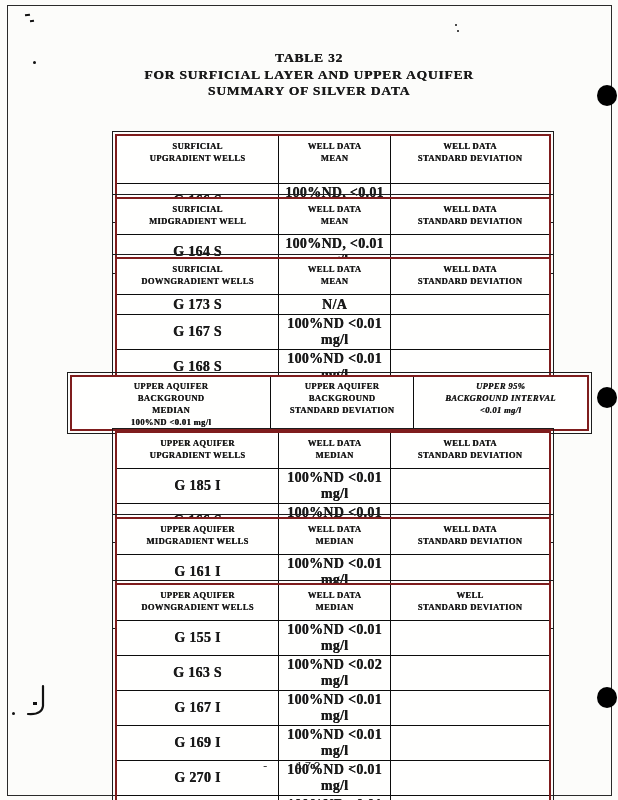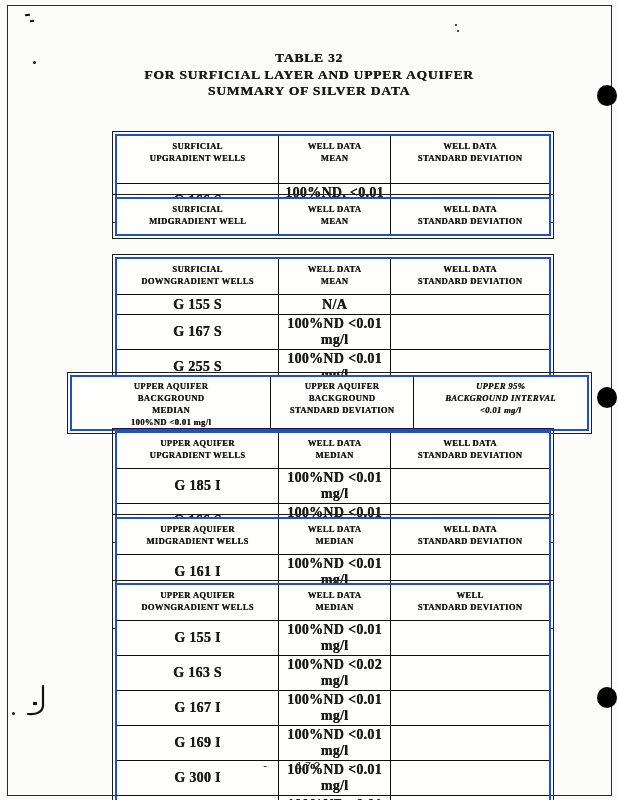--- a/index.html
+++ b/index.html
@@ -16,21 +16,21 @@
   .title-block{
     position:absolute;left:0;top:50px;width:618px;text-align:center;
     font-weight:bold;letter-spacing:.8px;
   }
   .title-line{display:block;font-size:13.5px;line-height:16.5px;
     text-shadow:.4px 0 0 currentColor;}
   
   .tbl-wrap{position:absolute;}
   table.tbl{
     border-collapse:collapse;table-layout:fixed;width:100%;
-    border:2px solid #1d4ed8;outline:1px solid #1d1d1d;outline-offset:2px;
+    border:2px solid #7f1d1d;outline:1px solid #1d1d1d;outline-offset:2px;
     background:#fffffe;margin-bottom:9px;
   }
   .tbl th,.tbl td{
     border:1.5px solid #0c0c0c;padding:1px 3px;text-align:center;
     font-weight:bold;overflow:hidden;
   }
   .tbl th{font-size:8.6px;line-height:1.4;letter-spacing:.35px;vertical-align:top;padding-top:4px;}
   .tbl td{font-size:14px;letter-spacing:.3px;height:17px;
     text-shadow:.3px 0 0 currentColor;}
   .tbl th .ln{display:block;text-shadow:.3px 0 0 currentColor;}
@@ -123,20 +123,25 @@
         </th>
         <th class="c2">
           <span class="ln">WELL DATA</span>
           <span class="ln">MEAN</span>
         </th>
         <th class="c3">
           <span class="ln">WELL DATA</span>
           <span class="ln">STANDARD DEVIATION</span>
         </th>
       </tr>
+      <tr class="row-tall">
+        <td class="c1">G 164 S</td>
+        <td class="c2">100%ND, &lt;0.01 mg/l</td>
+        <td class="c3"></td>
+      </tr>
     </tbody>
       </table>
   </div>
 
   <div class="tbl-wrap" style="left:115px;top:257px;width:412px;">
     <table class="tbl">
       <tbody>
           <tr class="hdr-std">
         <th class="c1">
           <span class="ln">SURFICIAL</span>
@@ -145,31 +150,31 @@
         <th class="c2">
           <span class="ln">WELL DATA</span>
           <span class="ln">MEAN</span>
         </th>
         <th class="c3">
           <span class="ln">WELL DATA</span>
           <span class="ln">STANDARD DEVIATION</span>
         </th>
       </tr>
       <tr>
-        <td class="c1">G 155 S</td>
+        <td class="c1">G 173 S</td>
         <td class="c2">N/A</td>
         <td class="c3"></td>
       </tr>
       <tr>
         <td class="c1">G 167 S</td>
         <td class="c2">100%ND &lt;0.01 mg/l</td>
         <td class="c3"></td>
       </tr>
       <tr>
-        <td class="c1">G 255 S</td>
+        <td class="c1">G 168 S</td>
         <td class="c2">100%ND &lt;0.01  mg/l</td>
         <td class="c3"></td>
       </tr>
     </tbody>
       </table>
   </div>
 
   <div class="tbl-wrap" style="left:70px;top:375px;width:495px;">
     <table class="tbl banner">
       <tbody>
@@ -288,21 +293,21 @@
         <td class="c1">G 167 I</td>
         <td class="c2">100%ND &lt;0.01 mg/l</td>
         <td class="c3"></td>
       </tr>
       <tr>
         <td class="c1">G 169 I</td>
         <td class="c2">100%ND &lt;0.01 mg/l</td>
         <td class="c3"></td>
       </tr>
       <tr>
-        <td class="c1">G 300 I</td>
+        <td class="c1">G 270 I</td>
         <td class="c2">100%ND &lt;0.01 mg/l</td>
         <td class="c3"></td>
       </tr>
       <tr>
         <td class="c1">G 227 I</td>
         <td class="c2">100%ND &lt;0.01 mg/l</td>
         <td class="c3"></td>
       </tr>
     </tbody>
       </table>

